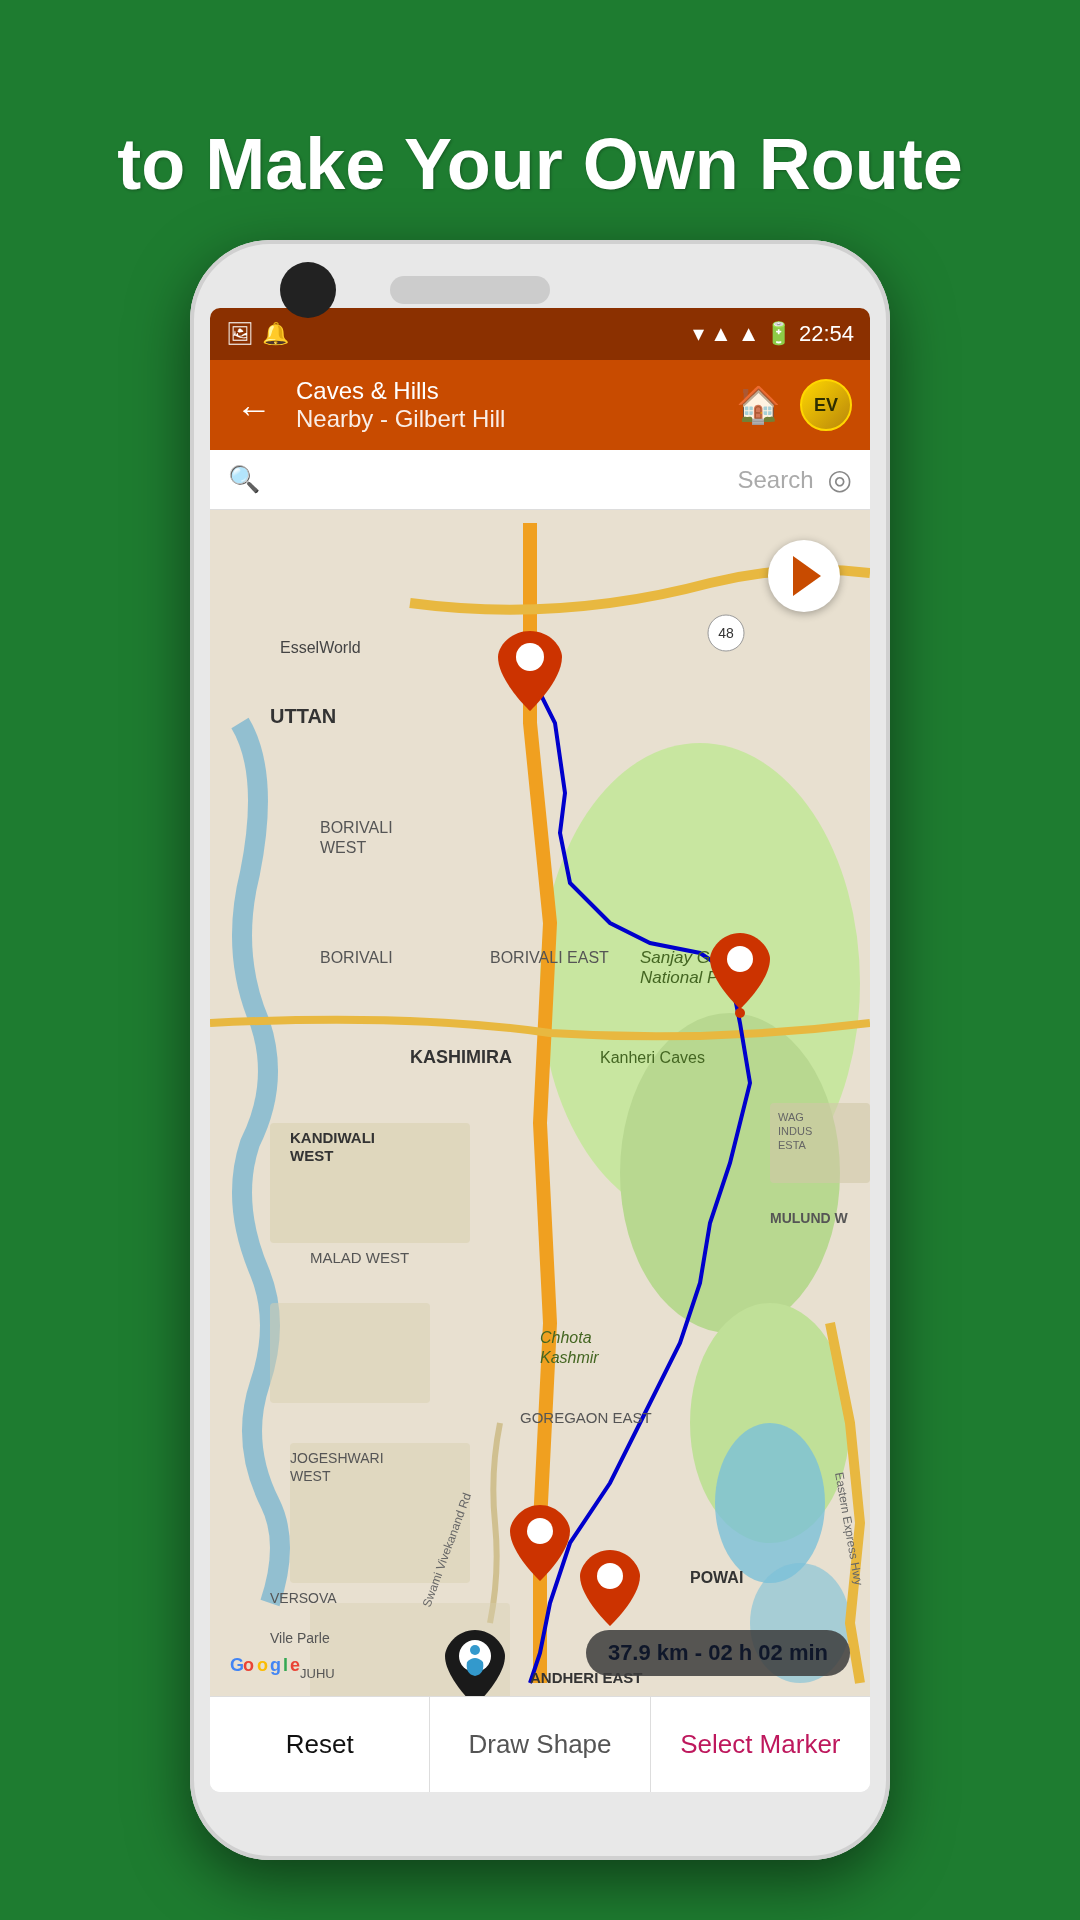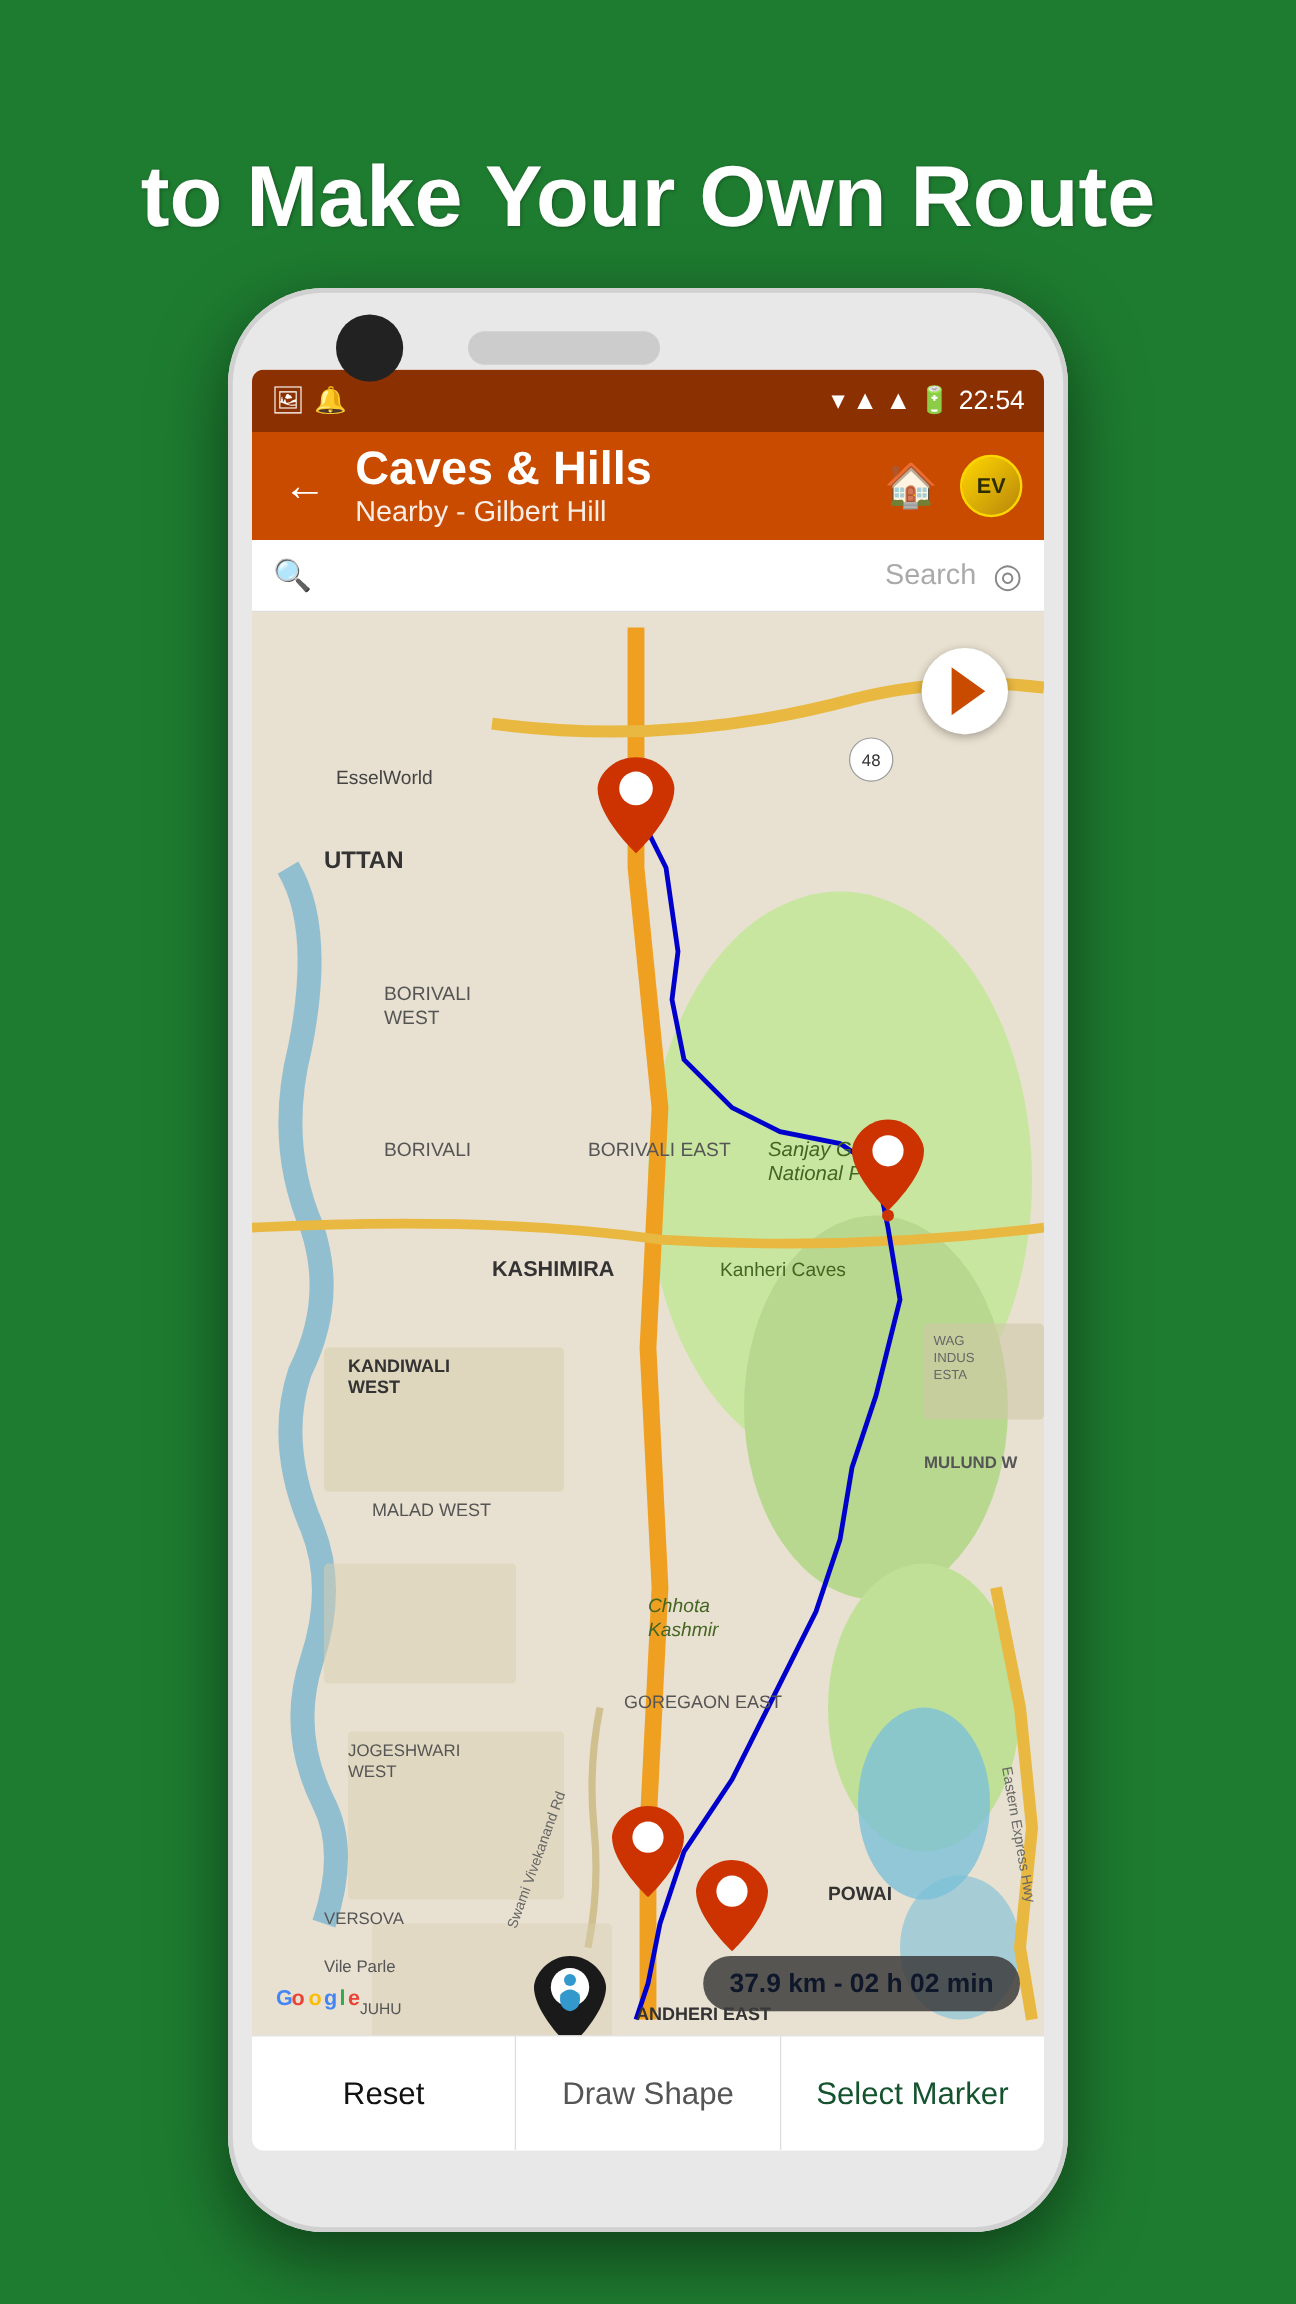--- a/index.html
+++ b/index.html
@@ -125,22 +125,22 @@
       padding: 8px;
     }
 
     .header-title-block {
       flex: 1;
       display: flex;
       flex-direction: column;
     }
 
     .header-title {
-      font-size: 39px;
-      font-weight: bold;
+      font-size: 24px;
+      font-weight: normal;
       color: white;
     }
 
     .header-subtitle {
       font-size: 24px;
       color: rgba(255,255,255,0.9);
     }
 
     .header-icons {
       display: flex;
@@ -290,21 +290,21 @@
     .toolbar-btn.reset {
       font-weight: normal;
       color: #111;
     }
 
     .toolbar-btn.draw-shape {
       color: #555;
     }
 
     .toolbar-btn.select-marker {
-      color: #14532d;
+      color: #be185d;
     }
   </style>
 </head>
 <body>
 
 <div class="bg"></div>
 
 <div class="headline">
   <br>
   <span>to Make Your Own Route</span>

